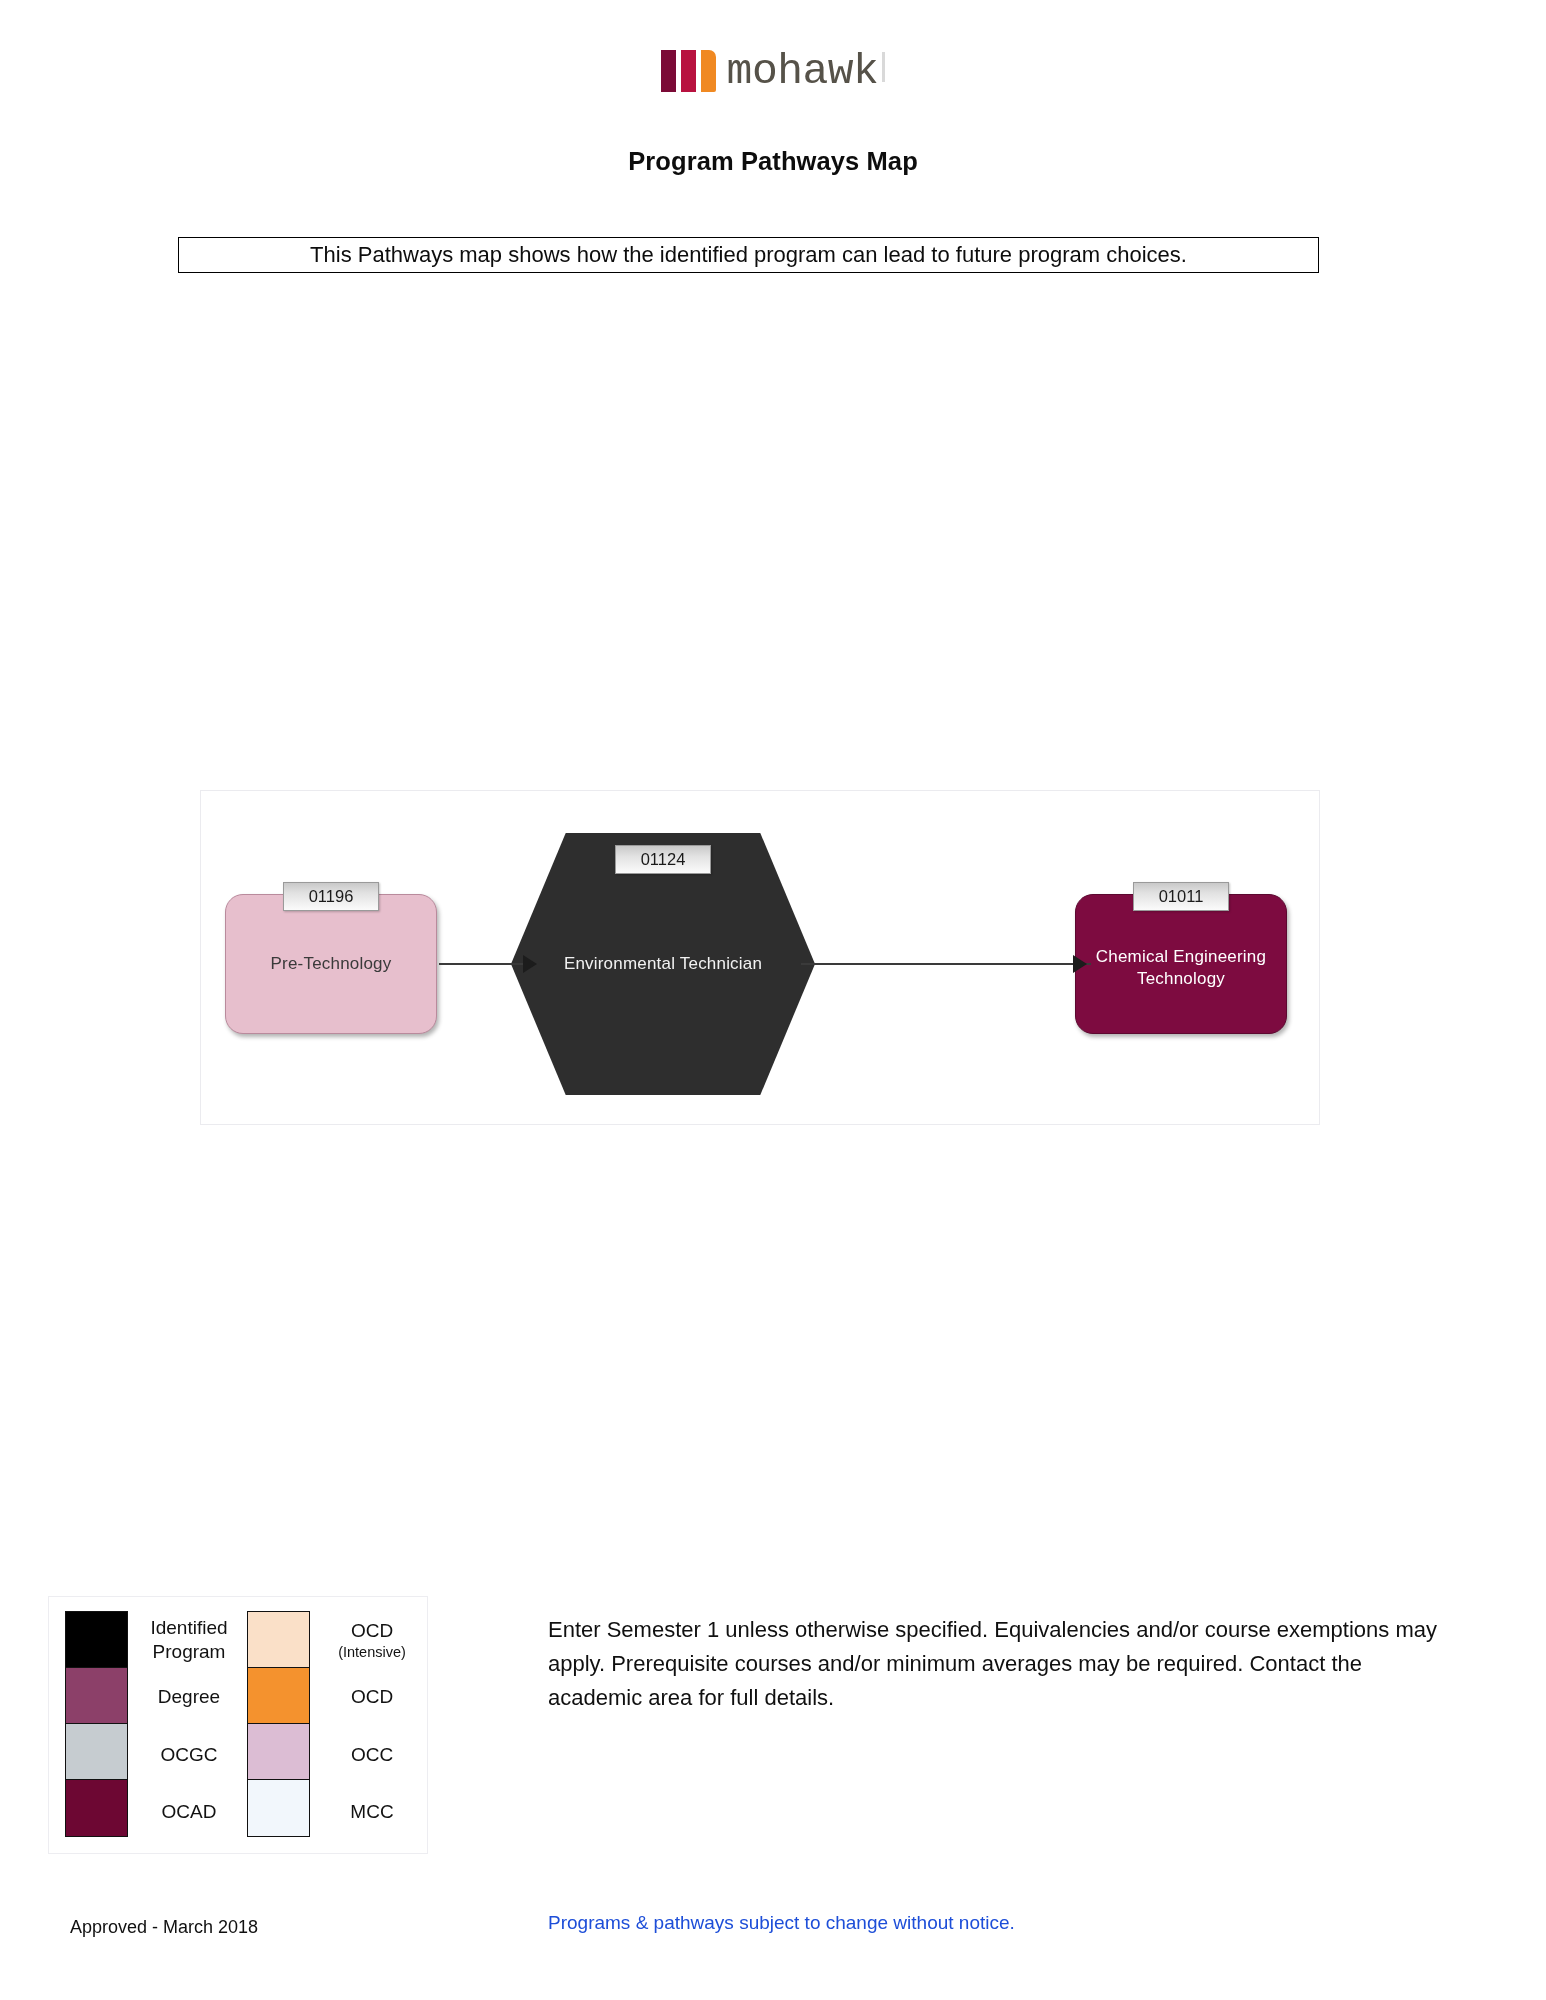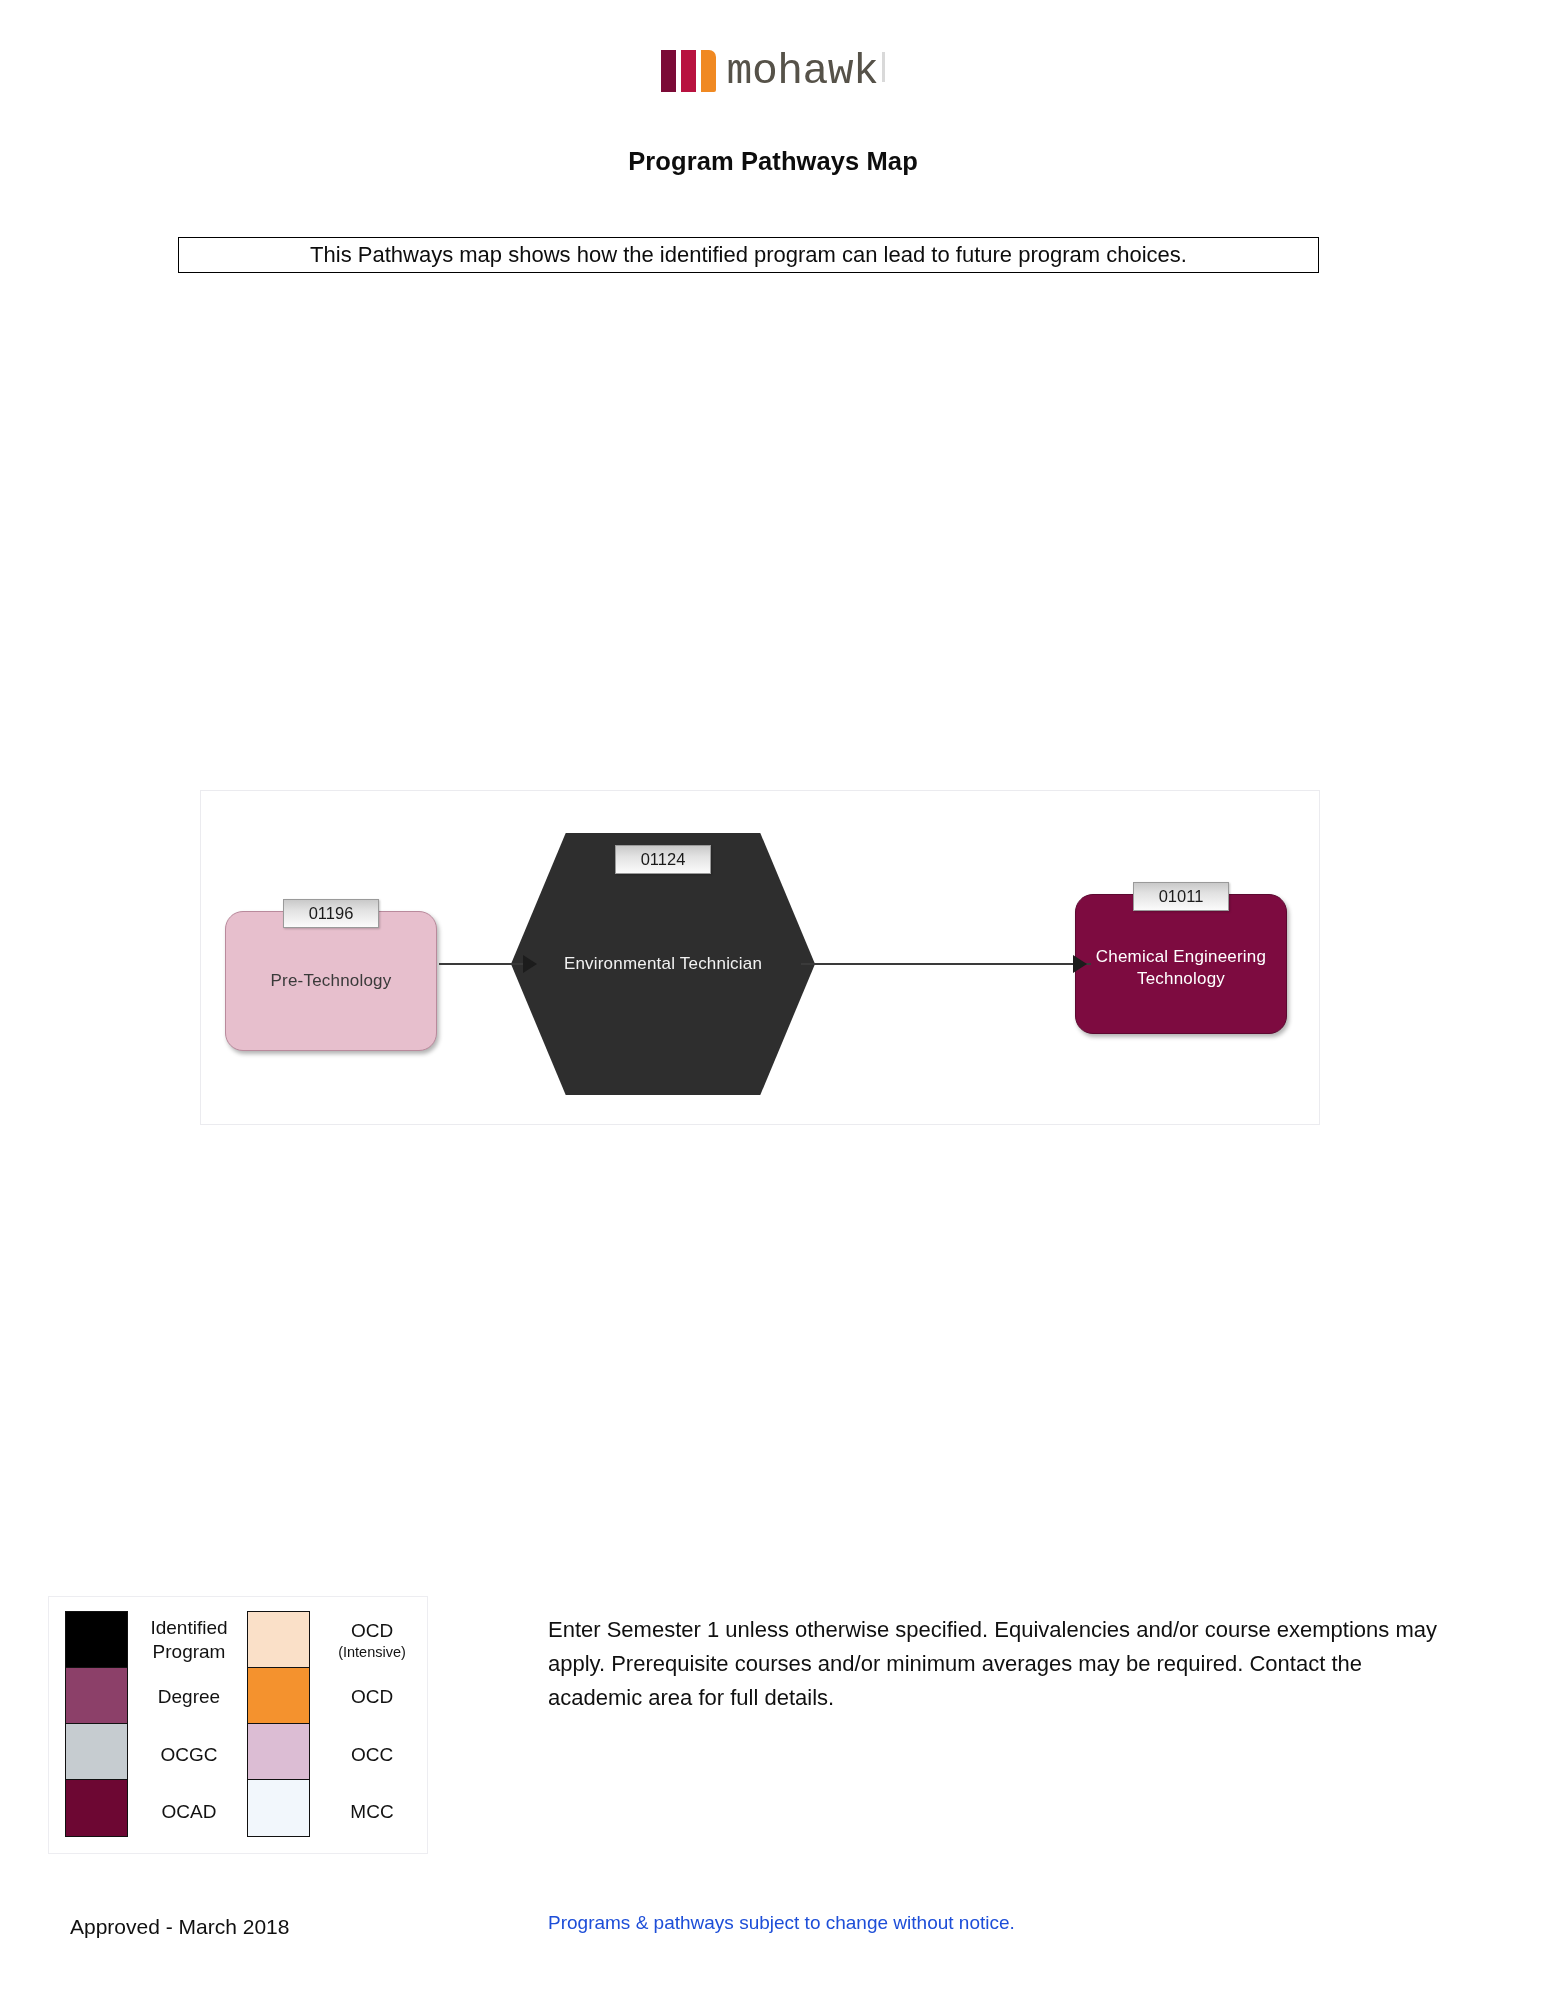--- a/index.html
+++ b/index.html
@@ -141,21 +141,20 @@
     border-radius: 18px;
     box-shadow: 2px 3px 4px rgba(0,0,0,0.30);
   }
   #node-pre-technology {
     left: 24px;
     top: 103px;
     width: 212px;
     height: 140px;
     background: #e7bfcd;
     border: 1.5px solid #b98a9c;
-    margin-top: 17px;
   }
   #node-pre-technology .node-label { color: #3a3a3a; }
 
   #node-chemical-engineering {
     left: 874px;
     top: 103px;
     width: 212px;
     height: 140px;
     background: #7d0b40;
     border: 1.5px solid #5c0830;
@@ -288,21 +287,21 @@
     font-size: 22px;
     line-height: 34px;
     color: #101010;
   }
 
   
   #footer-approved {
     position: absolute;
     left: 70px;
     top: 1913px;
-    font-size: 21px;
+    font-size: 18px;
     line-height: 28px;
     color: #101010;
   }
   #footer-notice {
     position: absolute;
     left: 548px;
     top: 1908px;
     font-size: 19px;
     line-height: 30px;
     color: #1d4ed8;

